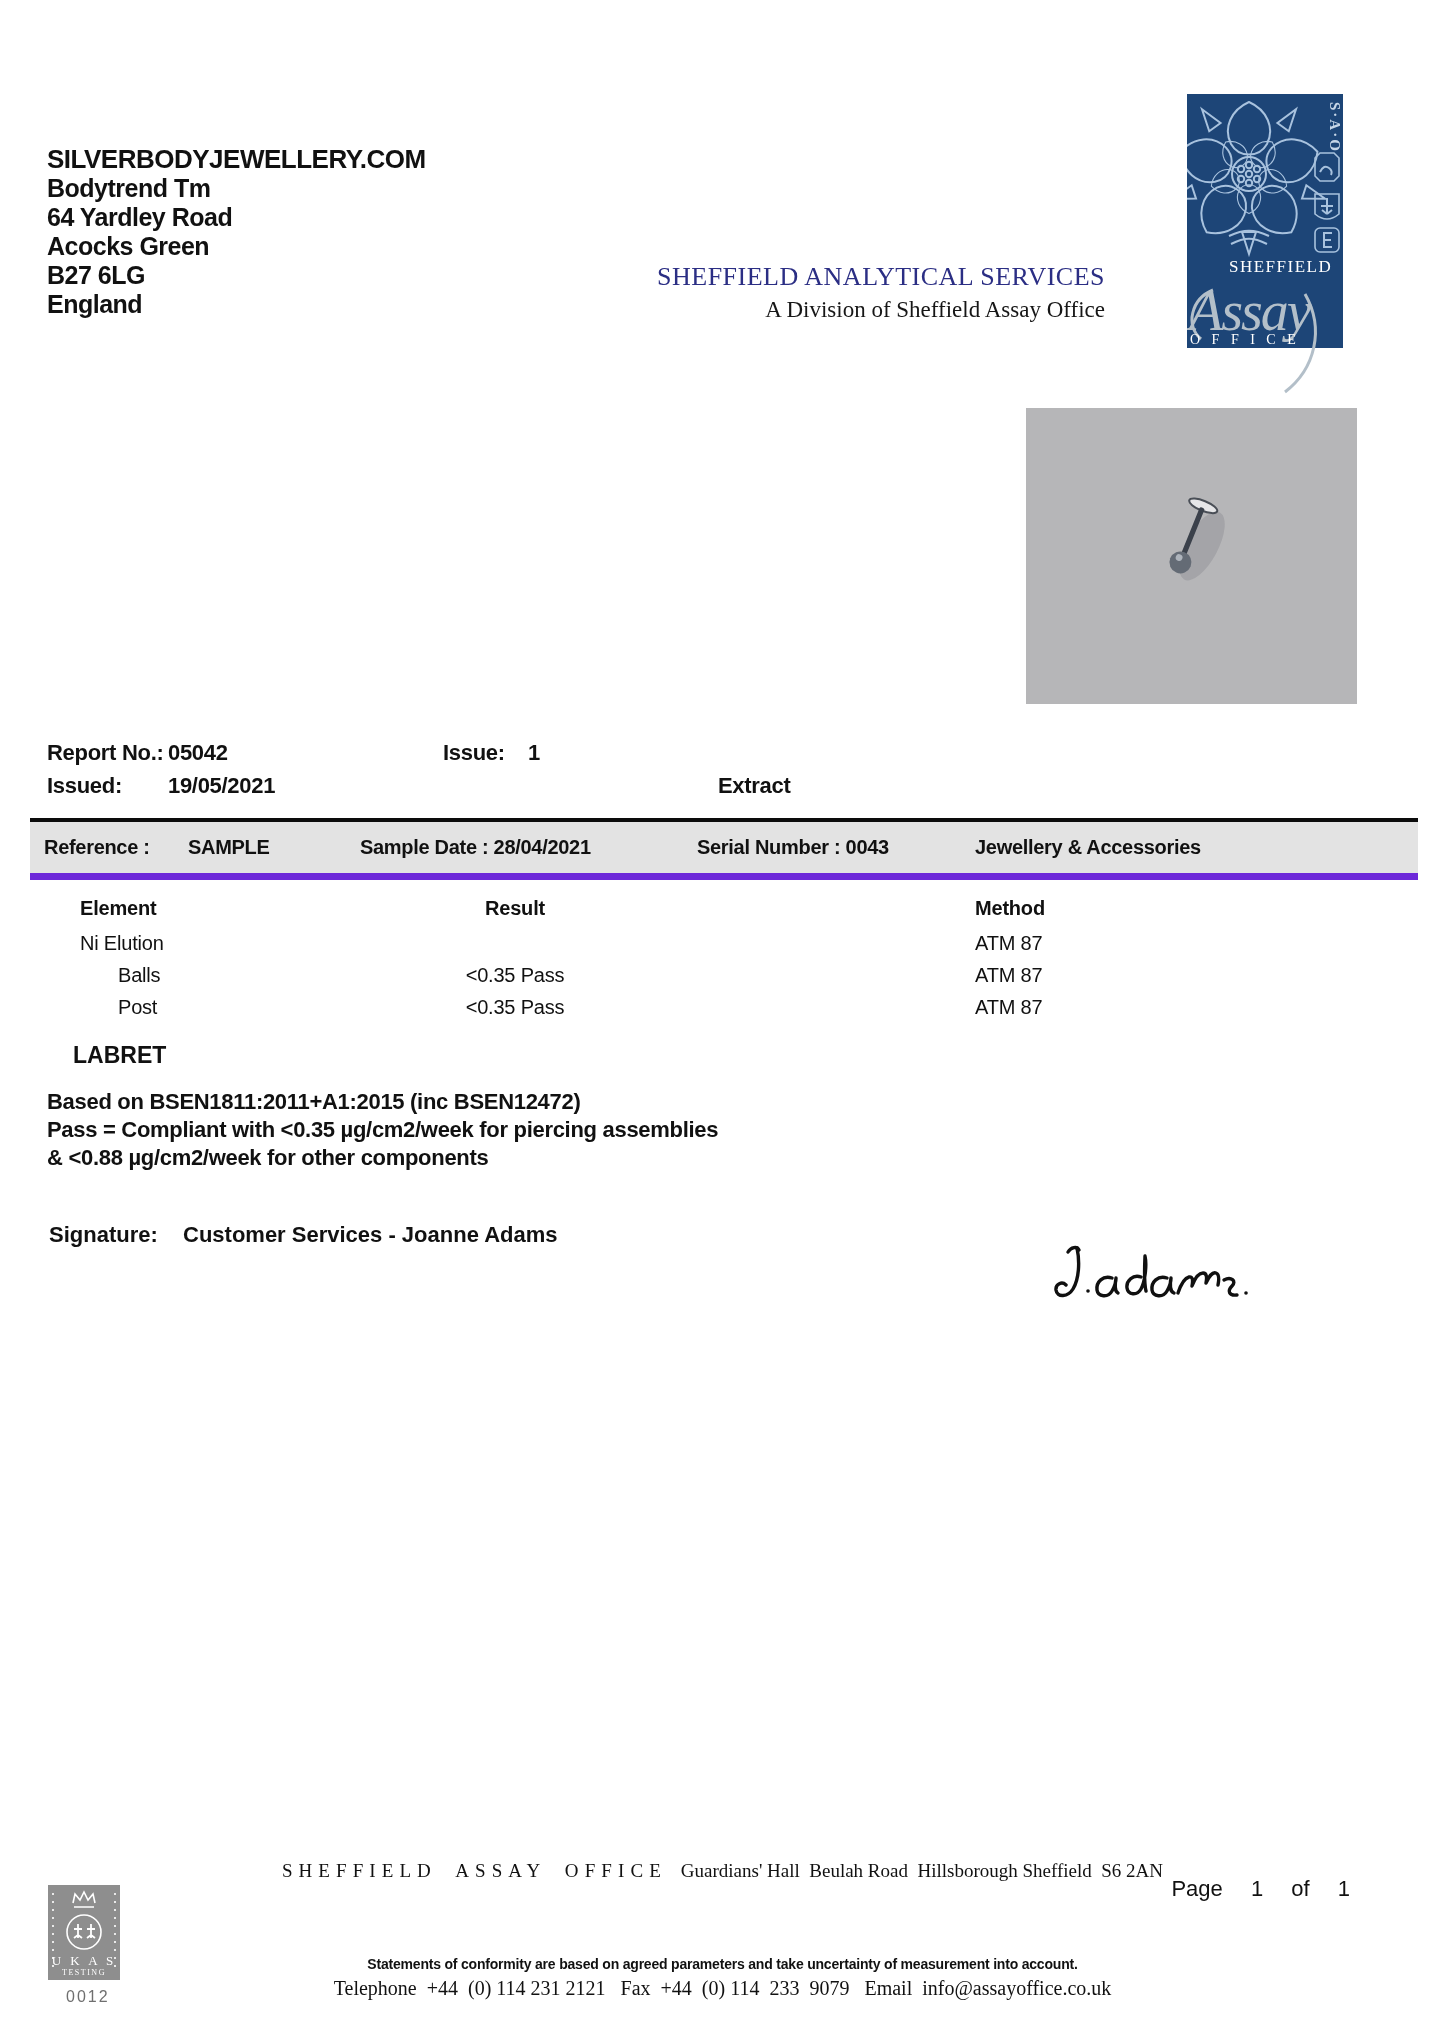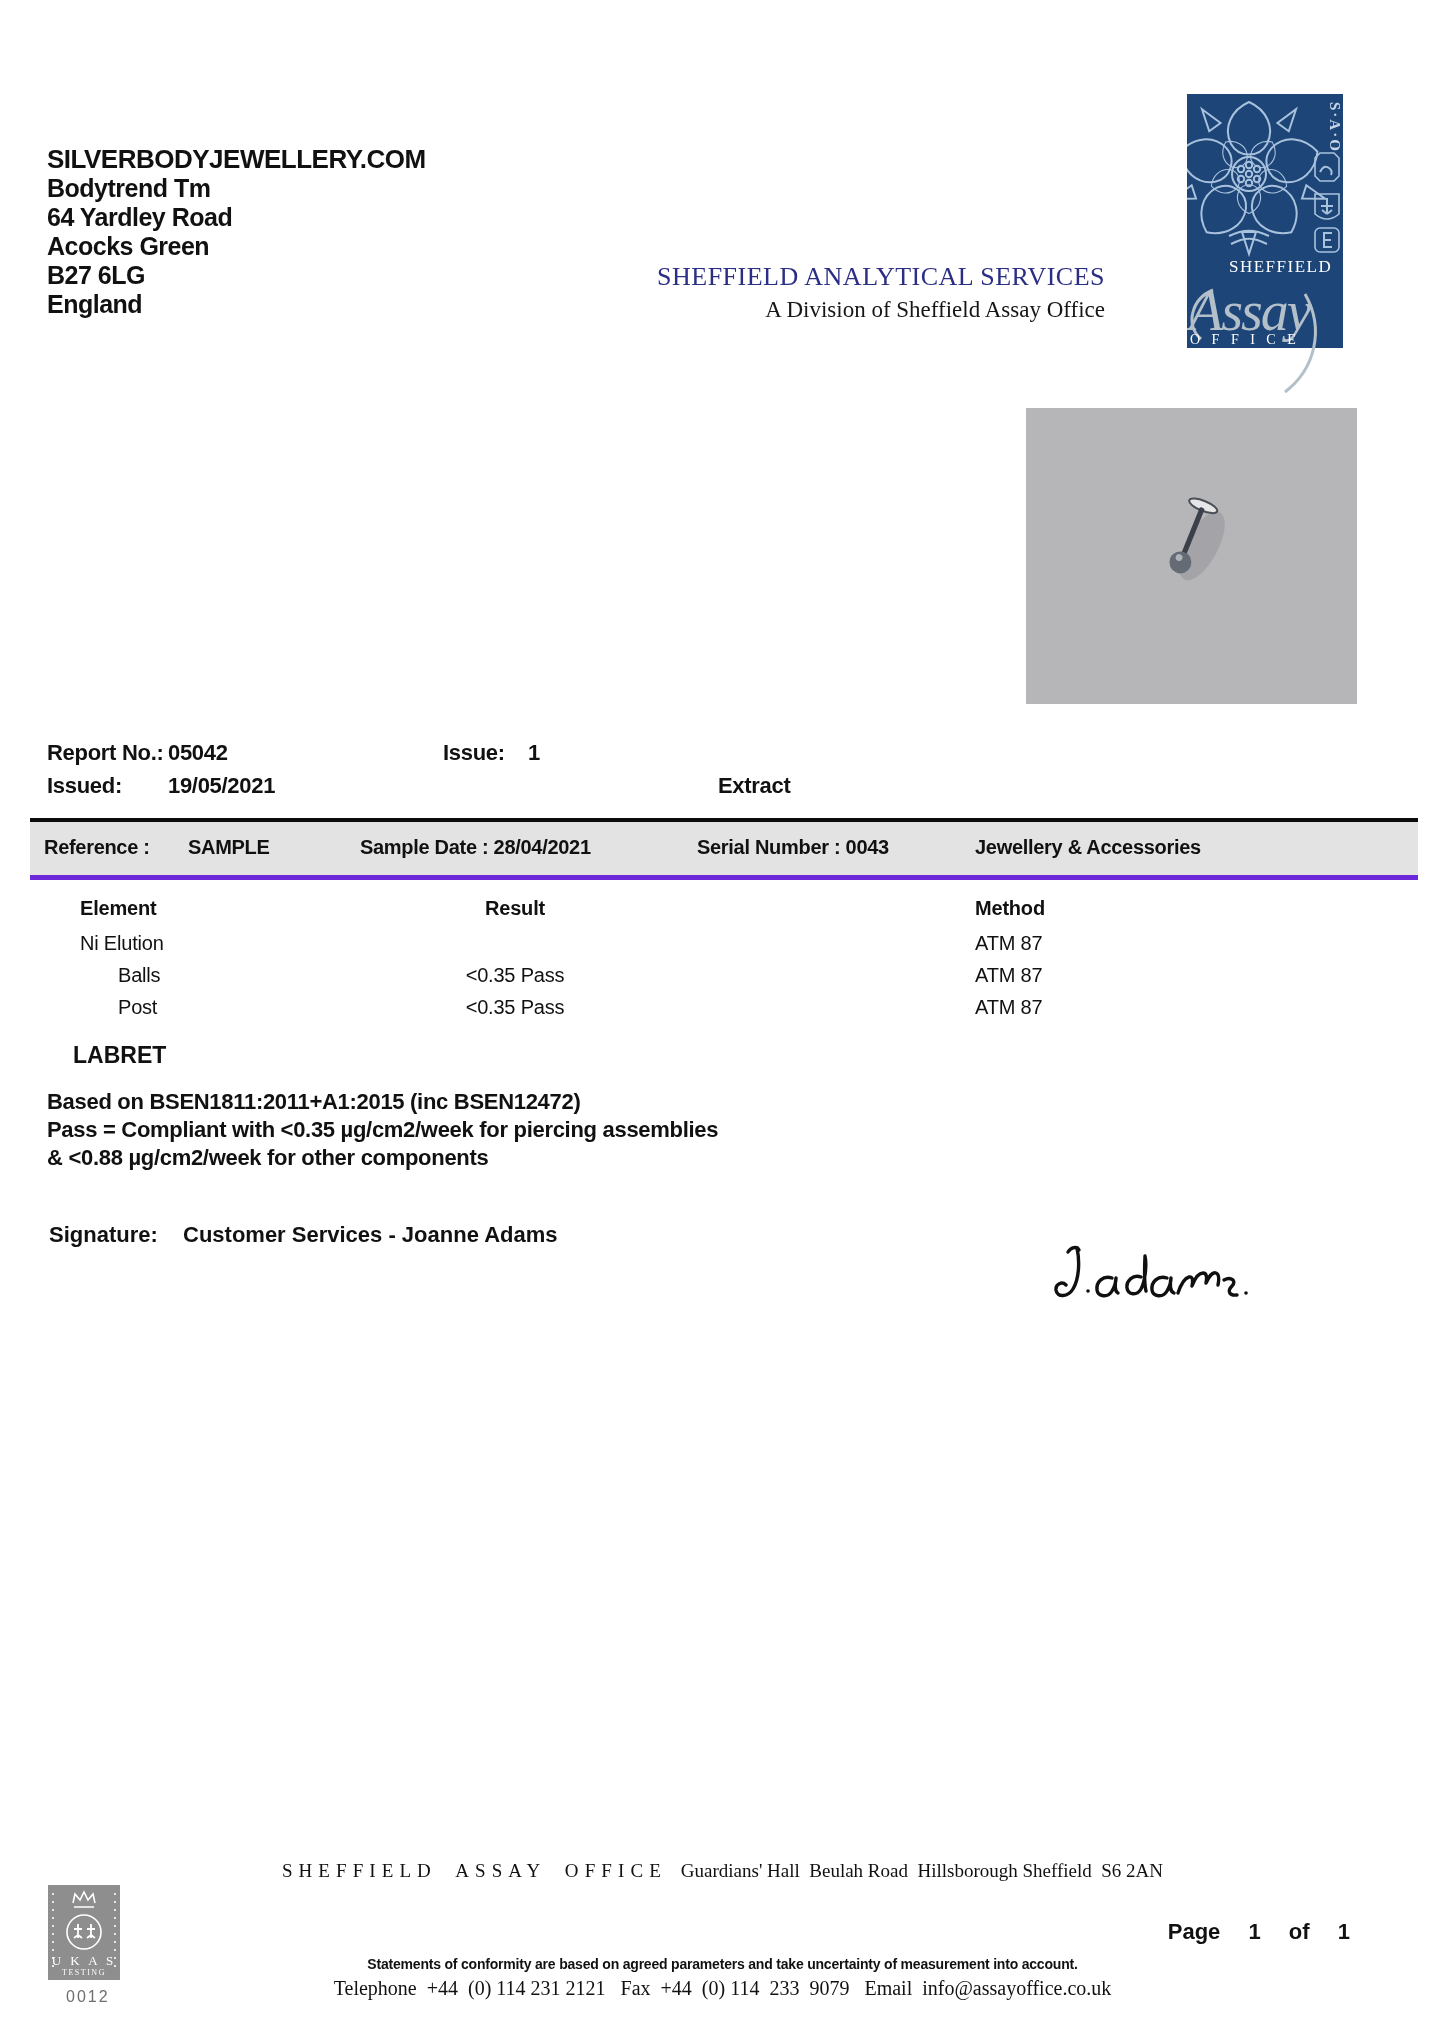--- a/index.html
+++ b/index.html
@@ -23,21 +23,21 @@
   .photo-box { left:1026px; top:408px; width:331px; height:296px; background:#b6b6b8; }
 
   
   .meta { font-size:22px; font-weight:bold; letter-spacing:-0.3px; }
   .m-l1 { top:740px; } .m-l2 { top:773px; }
   .mx-label { left:47px; } .mx-val { left:168px; }
   .mx-issue { left:443px; } .mx-issue-val { left:528px; }
   .mx-extract { left:718px; }
 
   
-  .refbar { left:30px; top:818px; width:1388px; height:62px; background:#e3e3e3; border-top:4px solid #0c0c0c; border-bottom:5px solid #6d28d9; }
+  .refbar { left:30px; top:818px; width:1388px; height:62px; background:#e3e3e3; border-top:4px solid #0c0c0c; border-bottom:7px solid #6d28d9; }
   .refbar span { position:absolute; top:14px; font-size:20px; font-weight:bold; letter-spacing:-0.3px; white-space:pre; }
   .rb-ref { left:14px; } .rb-sample { left:158px; }
   .rb-date { left:330px; } .rb-serial { left:667px; } .rb-cat { left:945px; }
 
   
   .tbl { font-size:20px; letter-spacing:-0.2px; }
   .t-head { top:897px; font-weight:bold; }
   .t-r0 { top:932px; } .t-r1 { top:964px; } .t-r2 { top:996px; }
   .c-el { left:80px; } .c-el-ind { left:118px; }
   .c-res { left:380px; width:270px; text-align:center; }
@@ -50,21 +50,21 @@
   .sig-row { top:1222px; font-size:22px; font-weight:bold;text-align:right; }
   .sig-label { left:49px; } .sig-name { left:183px; }
   .sig-hand { left:1038px; top:1243px; width:215px; height:70px; }
 
   
   .foot-line { left:0; width:1445px; text-align:center; font-family:"Liberation Serif", serif; white-space:pre; }
   .f1 { top:1860px; font-size:19px; }
   .f1 .office-name { letter-spacing:0.32em; word-spacing:0.45em; margin-right:14px; }
   .f2 { top:1977px; font-size:20px; }
   .f3 { top:1927px; font-family:"Liberation Sans", sans-serif; font-size:14px; font-weight:bold; letter-spacing:-0.2px;margin-top:29px; }
-  .pageno { top:1919px; right:95px; font-size:22px; font-weight:bold; }
+  .pageno { top:1876px; right:95px; font-size:22px; font-weight:normal; }
   .pageno span { margin-left:22px; }
 
   .ukas { left:48px; top:1885px; width:72px; height:96px; }
   .ukas-num { left:66px; top:1988px; font-size:16px; color:#6f6f6f; letter-spacing:2px; }
 </style>
 </head>
 <body>
 
 <div class="abs address">
   <div class="addr-name">SILVERBODYJEWELLERY.COM</div>

